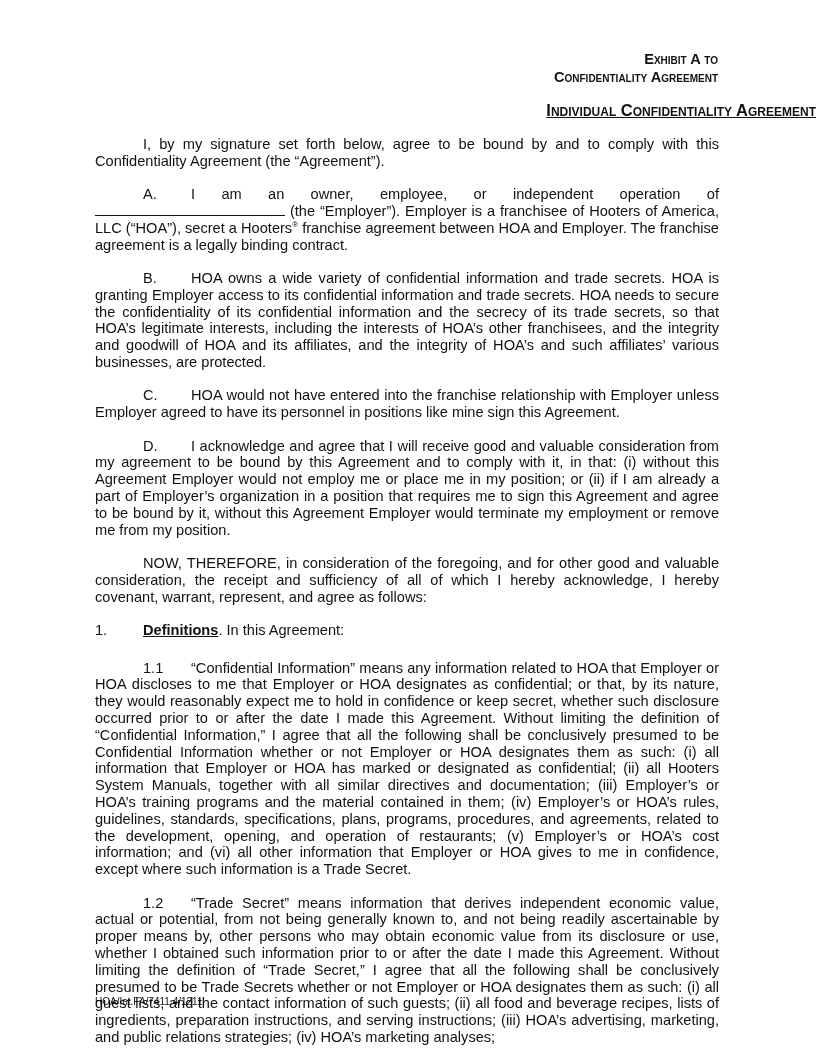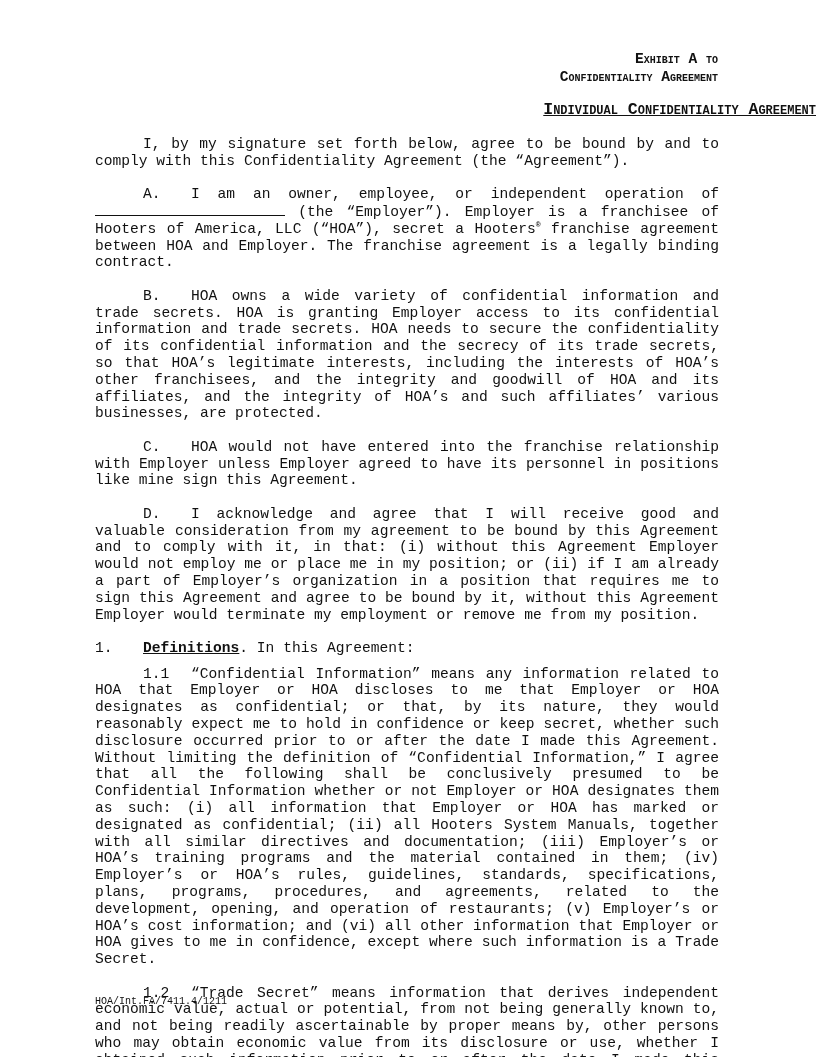--- a/index.html
+++ b/index.html
@@ -1,40 +1,40 @@
 <!DOCTYPE html>
 <html><head>
 <meta charset="utf-8">
 <style>
   html, body { margin: 0; padding: 0; background: #ffffff; }
   body { width: 816px; height: 1057px; position: relative; overflow: hidden; }
   .page {
     position: absolute; left: 0; top: 0; width: 816px; height: 755px;
     background: #ffffff; color: #111111;
-    font-family: Liberation Mono, monospace;
+    font-family: Liberation Sans, sans-serif;
     font-size: 14.6px; line-height: 16.8px; border-radius: 12px;
   }
   .exhibit {
     position: absolute; right: 98px; top: 50px; text-align: right;
     font-weight: bold; font-variant: small-caps; font-size: 14.6px; line-height: 18px;
   }
   .title {
     position: absolute; left: 0; width: 816px; top: 100px; text-align: right;
     font-weight: bold; font-variant: small-caps; text-decoration: underline;
     font-size: 16.5px; line-height: 20px;
   }
   .body {
     position: absolute; left: 95px; width: 624px; top: 136px;
   }
   .p { text-align: justify; margin: 0 0 16.6px 0; }
   .indent { text-indent: 48px; }
   .lbl { display: inline-block; width: 48px; text-indent: 0; }
   .blank { display: inline-block; width: 190px; border-bottom: 1px solid #111; height: 12px; vertical-align: baseline; }
   sup.reg { font-size: 8px; line-height: 0; vertical-align: 6px; }
-  .sec-head { margin: 0 0 9px 0; }
+  .sec-head { margin: 0 0 21px 0; }
   .sec-num { display: inline-block; width: 48px; }
   .sec-title { font-weight: bold; text-decoration: underline; }
   .footer {
     position: absolute; left: 95px; top: 996px;
     font-size: 10px; line-height: 12px;
   }
 </style>
 </head>
 <body>
 
@@ -52,20 +52,21 @@
     <p class="p indent">I, by my signature set forth below, agree to be bound by and to comply with this Confidentiality Agreement (the “Agreement”).</p>
 
     <p class="p indent"><span class="lbl">A.</span><span>I am an owner, employee, or independent operation of</span> <span class="blank"></span> <span>(the “Employer”).  Employer is a franchisee of Hooters of America, LLC (“HOA”), secret a Hooters</span><sup class="reg">®</sup> <span>franchise agreement between HOA and Employer.  The franchise agreement is a legally binding contract.</span></p>
 
     <p class="p indent"><span class="lbl">B.</span><span>HOA owns a wide variety of confidential information and trade secrets.  HOA is granting Employer access to its confidential information and trade secrets.  HOA needs to secure the confidentiality of its confidential information and the secrecy of its trade secrets, so that HOA’s legitimate interests, including the interests of HOA’s other franchisees, and the integrity and goodwill of HOA and its affiliates, and the integrity of HOA’s and such affiliates’ various businesses, are protected.</span></p>
 
     <p class="p indent"><span class="lbl">C.</span><span>HOA would not have entered into the franchise relationship with Employer unless Employer agreed to have its personnel in positions like mine sign this Agreement.</span></p>
 
     <p class="p indent"><span class="lbl">D.</span><span>I acknowledge and agree that I will receive good and valuable consideration from my agreement to be bound by this Agreement and to comply with it, in that: (i) without this Agreement Employer would not employ me or place me in my position; or (ii) if I am already a part of Employer’s organization in a position that requires me to sign this Agreement and agree to be bound by it, without this Agreement Employer would terminate my employment or remove me from my position.</span></p>
 
+    <p class="p indent">NOW, THEREFORE, in consideration of the foregoing, and for other good and valuable consideration, the receipt and sufficiency of all of which I hereby acknowledge, I hereby covenant, warrant, represent, and agree as follows:</p>
 
     <p class="sec-head"><span class="sec-num">1.</span><span class="sec-title">Definitions</span><span>.  In this Agreement:</span></p>
 
     <p class="p indent"><span class="lbl">1.1</span><span>“Confidential Information” means any information related to HOA that Employer or HOA discloses to me that Employer or HOA designates as confidential; or that, by its nature, they would reasonably expect me to hold in confidence or keep secret, whether such disclosure occurred prior to or after the date I made this Agreement.  Without limiting the definition of “Confidential Information,” I agree that all the following shall be conclusively presumed to be Confidential Information whether or not Employer or HOA designates them as such: (i) all information that Employer or HOA has marked or designated as confidential; (ii) all Hooters System Manuals, together with all similar directives and documentation; (iii) Employer’s or HOA’s training programs and the material contained in them; (iv) Employer’s or HOA’s rules, guidelines, standards, specifications, plans, programs, procedures, and agreements, related to the development, opening, and operation of restaurants; (v) Employer’s or HOA’s cost information; and (vi) all other information that Employer or HOA gives to me in confidence, except where such information is a Trade Secret.</span></p>
 
     <p class="p indent"><span class="lbl">1.2</span><span>“Trade Secret” means information that derives independent economic value, actual or potential, from not being generally known to, and not being readily ascertainable by proper means by, other persons who may obtain economic value from its disclosure or use, whether I obtained such information prior to or after the date I made this Agreement.  Without limiting the definition of “Trade Secret,” I agree that all the following shall be conclusively presumed to be Trade Secrets whether or not Employer or HOA designates them as such: (i) all guest lists, and the contact information of such guests; (ii) all food and beverage recipes, lists of ingredients, preparation instructions, and serving instructions; (iii) HOA’s advertising, marketing, and public relations strategies; (iv) HOA’s marketing analyses;</span></p>
 
   </div>
 
   <div class="footer">HOA/Int.FA/7411.4/1211</div>

